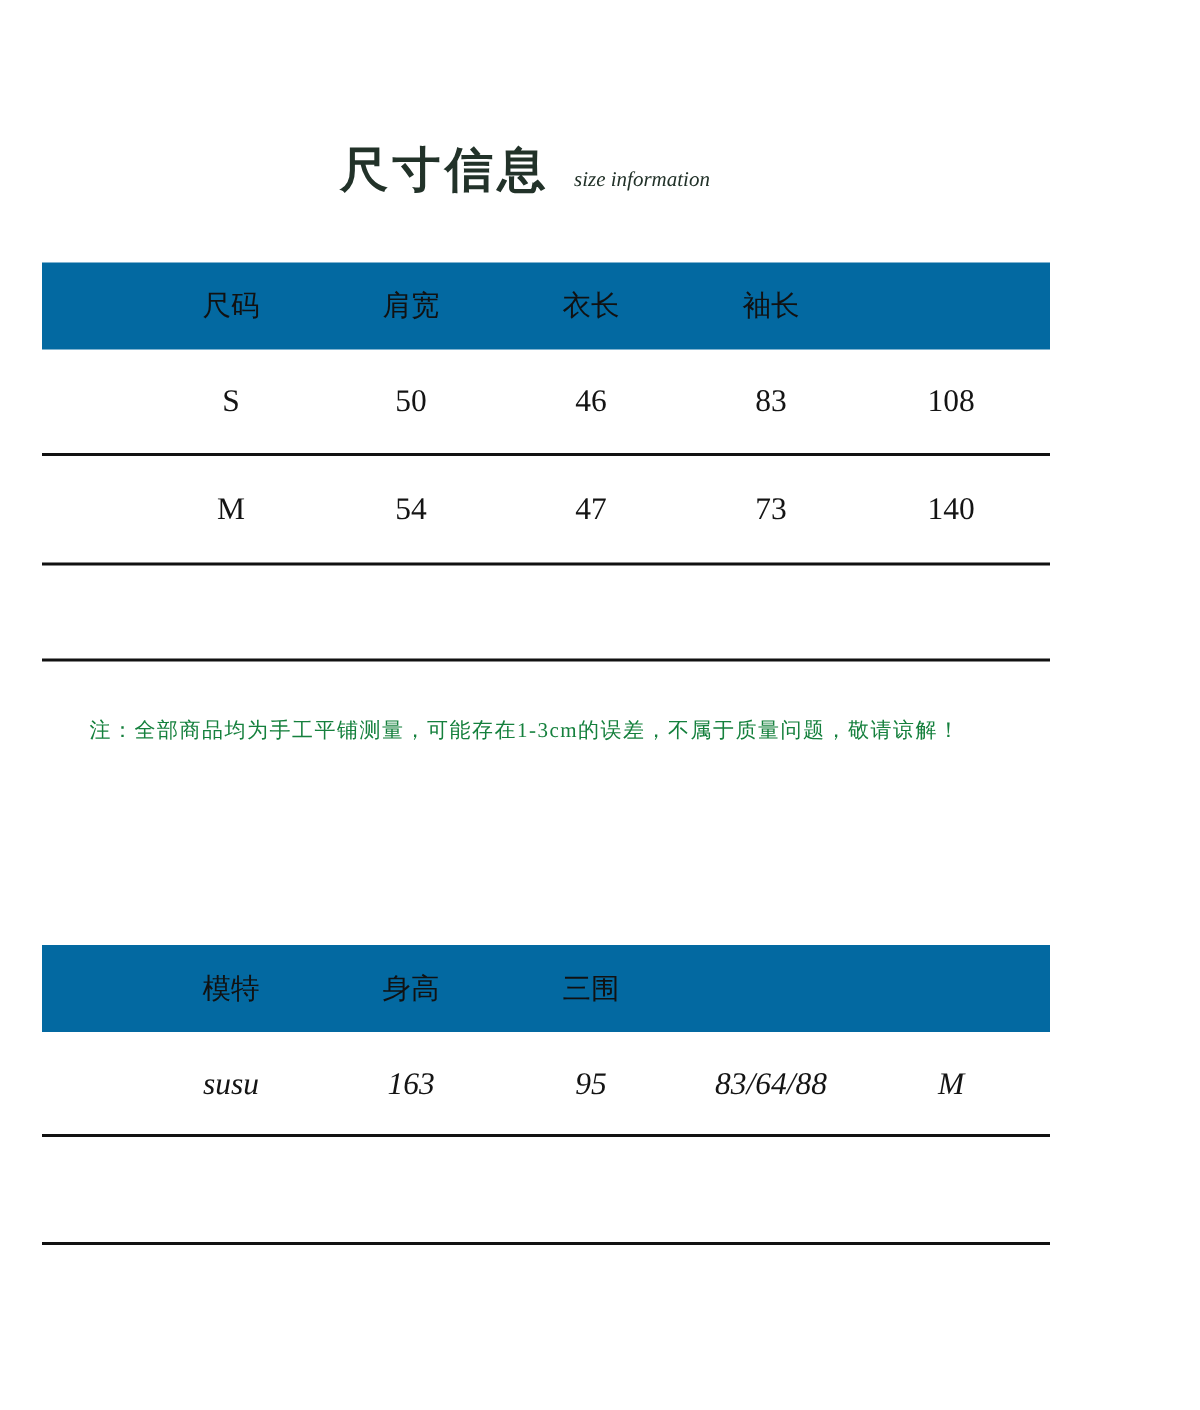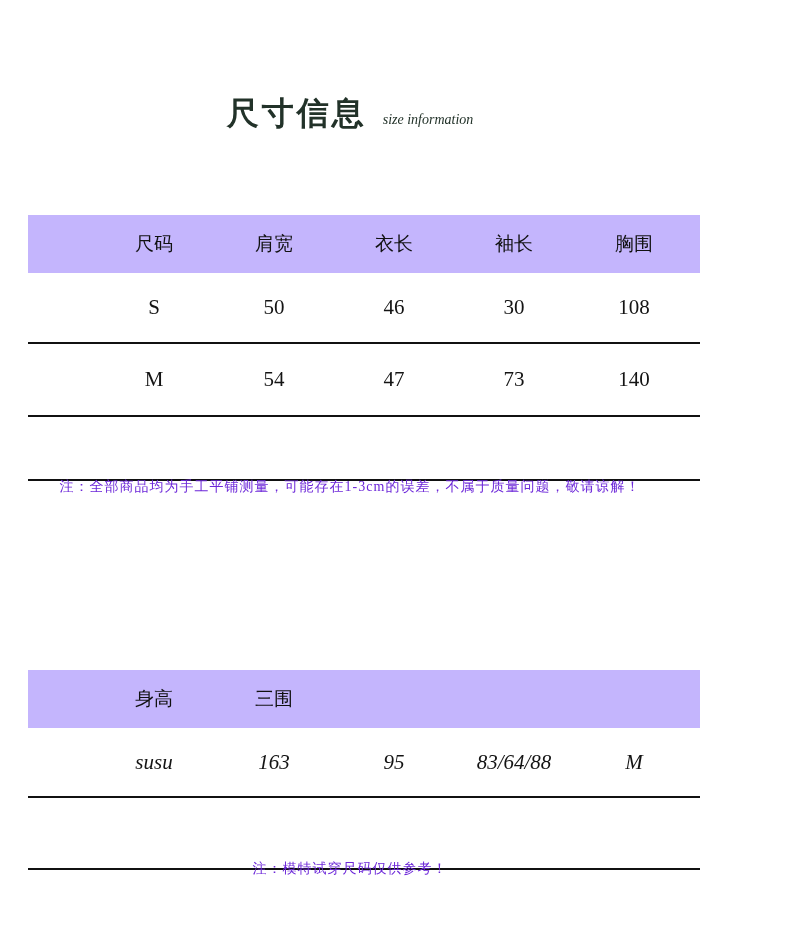--- a/index.html
+++ b/index.html
@@ -47,22 +47,21 @@
   .tbl-2 { top: 630px; }
 
   .trow {
     display: grid;
     grid-template-columns: repeat(5, 1fr);
     padding: 0 78px 0 66px;
     align-items: center;
   }
   .thead {
     height: 58px;
-    background: #c4b5fd;
-    margin-top: 40px;
+    background: #0369a1;
   }
   .thead .cell {
     font-size: 19px;
     color: #111111;
   }
   .tdata { border-bottom: 2px solid #111111; }
   .cell {
     text-align: center;
     font-size: 21px;
     color: #141414;
@@ -76,48 +75,47 @@
   .row-pad2  { height: 72px; }
 
   
   .note {
     position: absolute;
     left: 0;
     width: 100%;
     text-align: center;
     font-size: 14px;
     letter-spacing: 1px;
-    color: #6d28d9;
+    color: #15803d;
   }
   .note-1 { top: 478px; }
   .note-2 { top: 860px; }
 </style>
 </head>
 <body>
 
 <div class="page">
 
   <div class="title-wrap">
     <span class="title-cn">尺寸信息</span>
     <span class="title-en">size information</span>
   </div>
 
   <div class="tbl tbl-1">
     <div class="trow thead">
       <span class="cell">尺码</span>
       <span class="cell">肩宽</span>
       <span class="cell">衣长</span>
       <span class="cell">袖长</span>
-      <span class="cell">胸围</span>
     </div>
     <div class="trow tdata row-s">
       <span class="cell">S</span>
       <span class="cell">50</span>
       <span class="cell">46</span>
-      <span class="cell">30</span>
+      <span class="cell">83</span>
       <span class="cell">108</span>
     </div>
     <div class="trow tdata row-m">
       <span class="cell">M</span>
       <span class="cell">54</span>
       <span class="cell">47</span>
       <span class="cell">73</span>
       <span class="cell">140</span>
     </div>
     <div class="trow tdata row-pad1">
@@ -126,34 +124,34 @@
       <span class="cell"></span>
       <span class="cell"></span>
       <span class="cell"></span>
     </div>
   </div>
 
   <div class="note note-1">注：全部商品均为手工平铺测量，可能存在1-3cm的误差，不属于质量问题，敬请谅解！</div>
 
   <div class="tbl tbl-2">
     <div class="trow thead">
+      <span class="cell">模特</span>
       <span class="cell">身高</span>
       <span class="cell">三围</span>
     </div>
     <div class="trow tdata row-susu">
       <span class="cell">susu</span>
       <span class="cell">163</span>
       <span class="cell">95</span>
       <span class="cell">83/64/88</span>
       <span class="cell">M</span>
     </div>
     <div class="trow tdata row-pad2">
       <span class="cell"></span>
       <span class="cell"></span>
       <span class="cell"></span>
       <span class="cell"></span>
       <span class="cell"></span>
     </div>
   </div>
 
-  <div class="note note-2">注：模特试穿尺码仅供参考！</div>
 
 </div>
 
 </body></html>

